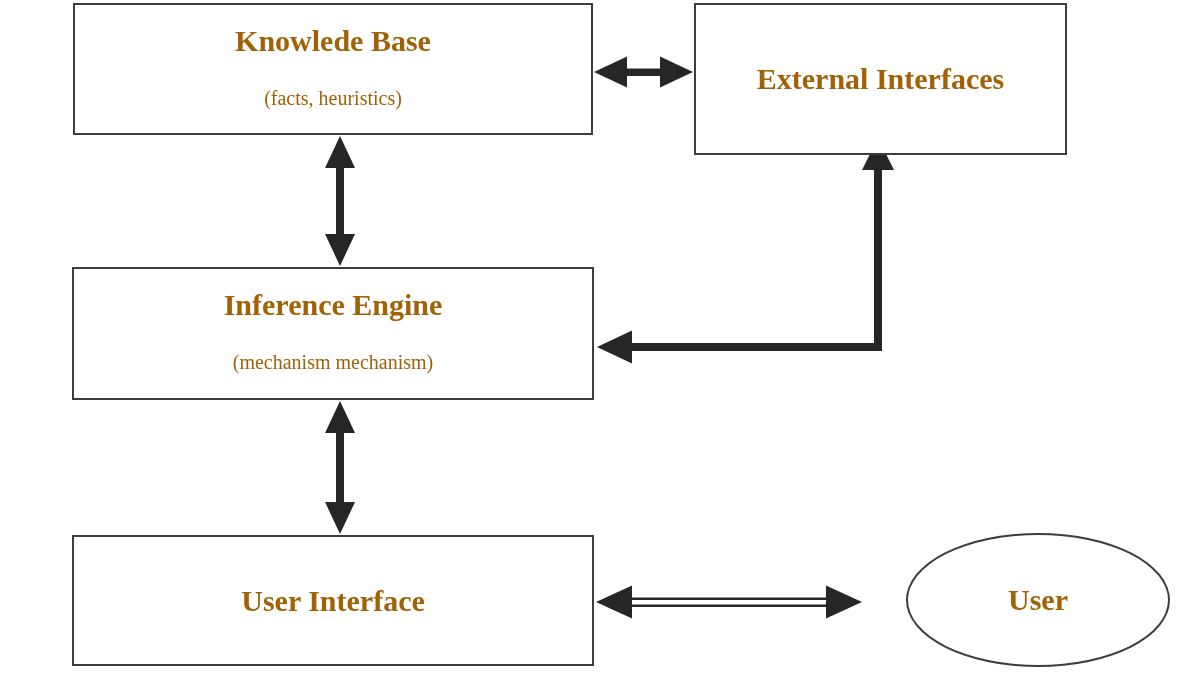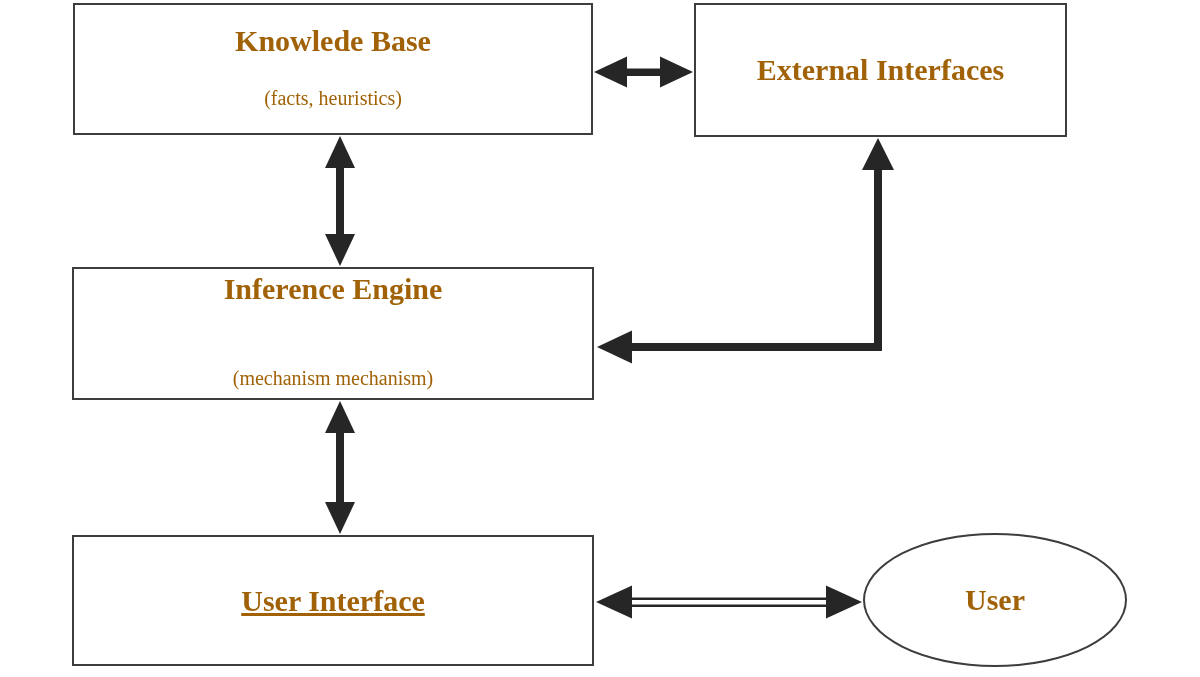--- a/index.html
+++ b/index.html
@@ -41,25 +41,25 @@
     white-space: nowrap;
   }
   .node .subtitle {
     font-weight: normal;
     font-size: 20px;
     line-height: 40px;
     margin-top: 17px;
     white-space: nowrap;
   }
   .node-kb   { left: 73px;  top: 3px;   width: 520px; height: 132px; }
-  .node-ei   { left: 694px; top: 3px;   width: 373px; height: 134px; }
-  .node-ie   { left: 72px;  top: 267px; width: 522px; height: 133px; justify-content: space-between; }
-  .node-ui   { left: 72px;  top: 535px; width: 522px; height: 131px; text-decoration: underline; }
+  .node-ei   { left: 694px; top: 3px;   width: 373px; height: 152px; }
+  .node-ie   { left: 72px;  top: 267px; width: 522px; height: 133px; }
+  .node-ui   { left: 72px;  top: 535px; width: 522px; height: 131px; }
   .node-user {
-    left: 863px; top: 533px; width: 264px; height: 134px;
+    left: 906px; top: 533px; width: 264px; height: 134px;
     border-radius: 50%;
   }
 </style>
 </head>
 <body>
 
 <div class="canvas">
 
   <svg class="arrow-layer" width="1200" height="677" viewBox="0 0 1200 677" xmlns="http://www.w3.org/2000/svg">
 

